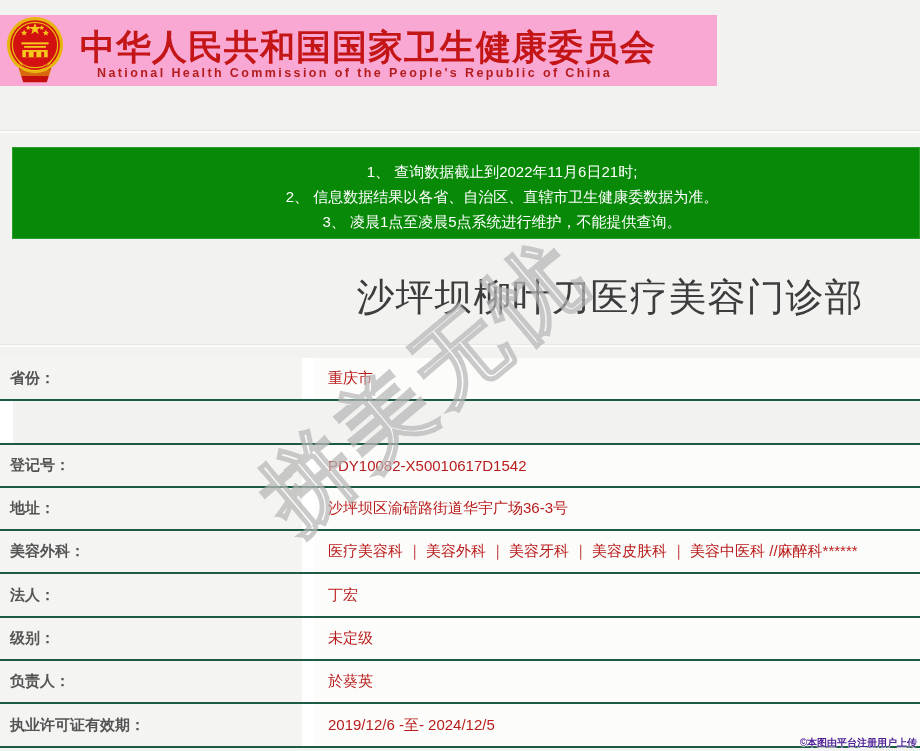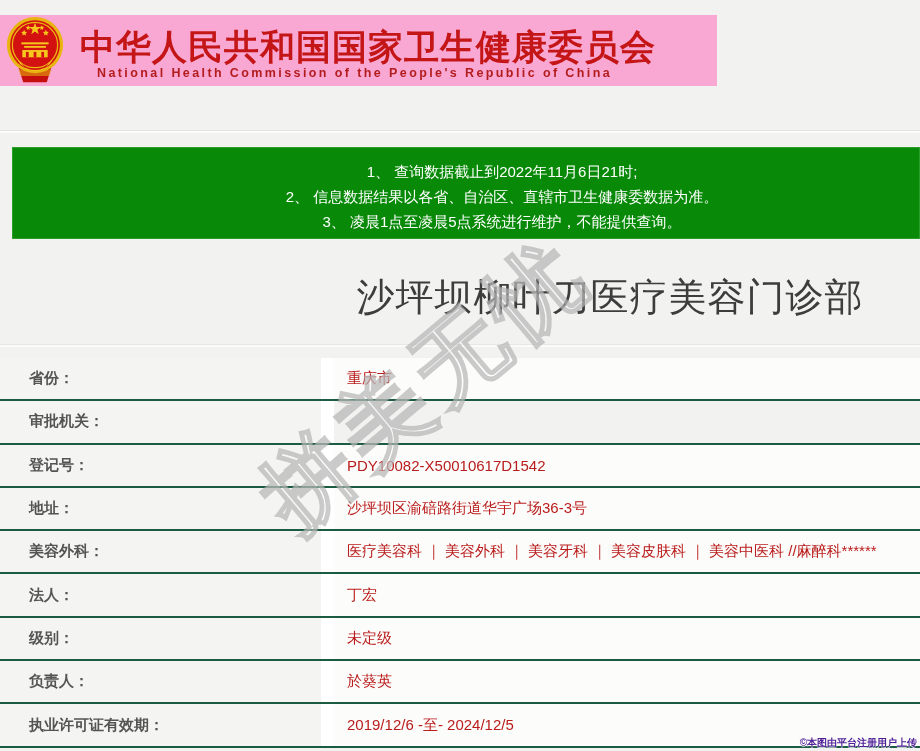--- a/index.html
+++ b/index.html
@@ -27,21 +27,21 @@
   .result-title{position:absolute;left:300px;top:272px;width:620px;text-align:center;
                 font-size:38px;color:#3d3d3d;letter-spacing:1px;white-space:nowrap;}
 
   .divider2{position:absolute;left:0;top:344px;width:920px;height:2px;
             background:#fbfbf9;border-top:1px solid #e7e7e5;}
 
   
   .info-table{position:absolute;left:0;top:358px;width:920px;}
   .t-row{display:flex;height:41.3px;border-bottom:2px solid #1a5b41;}
   .t-label{width:292px;background:#f4f4f2;display:flex;align-items:center;
-           padding-left:29px;font-size:15px;font-weight:bold;color:#545454;}
+           padding-left:10px;font-size:15px;font-weight:bold;color:#545454;}
   .t-gap{width:13px;background:#ffffff;}
   .t-value{flex:1;background:#fcfcfa;display:flex;align-items:center;
            padding-left:13px;font-size:15px;color:#b91c1c;white-space:nowrap;overflow:hidden;}
 
   
   .watermark{position:absolute;left:275px;top:450px;z-index:5;font-size:90px;font-weight:bold;
              letter-spacing:8px;white-space:nowrap;color:rgba(255,255,255,0.35);
              -webkit-text-stroke:2px rgba(168,168,168,0.6);
              transform:rotate(-40deg);transform-origin:0 50%;pointer-events:none;}
 
@@ -94,21 +94,20 @@
 
   <div class="info-table">
 
     <div class="t-row">
       <div class="t-label">省份：</div>
       <div class="t-gap"></div>
       <div class="t-value">重庆市</div>
     </div>
 
     <div class="t-row">
-      <div class="t-label">审批机关：</div>
       <div class="t-gap"></div>
     </div>
 
     <div class="t-row">
       <div class="t-label">登记号：</div>
       <div class="t-gap"></div>
       <div class="t-value">PDY10082-X50010617D1542</div>
     </div>
 
     <div class="t-row">

